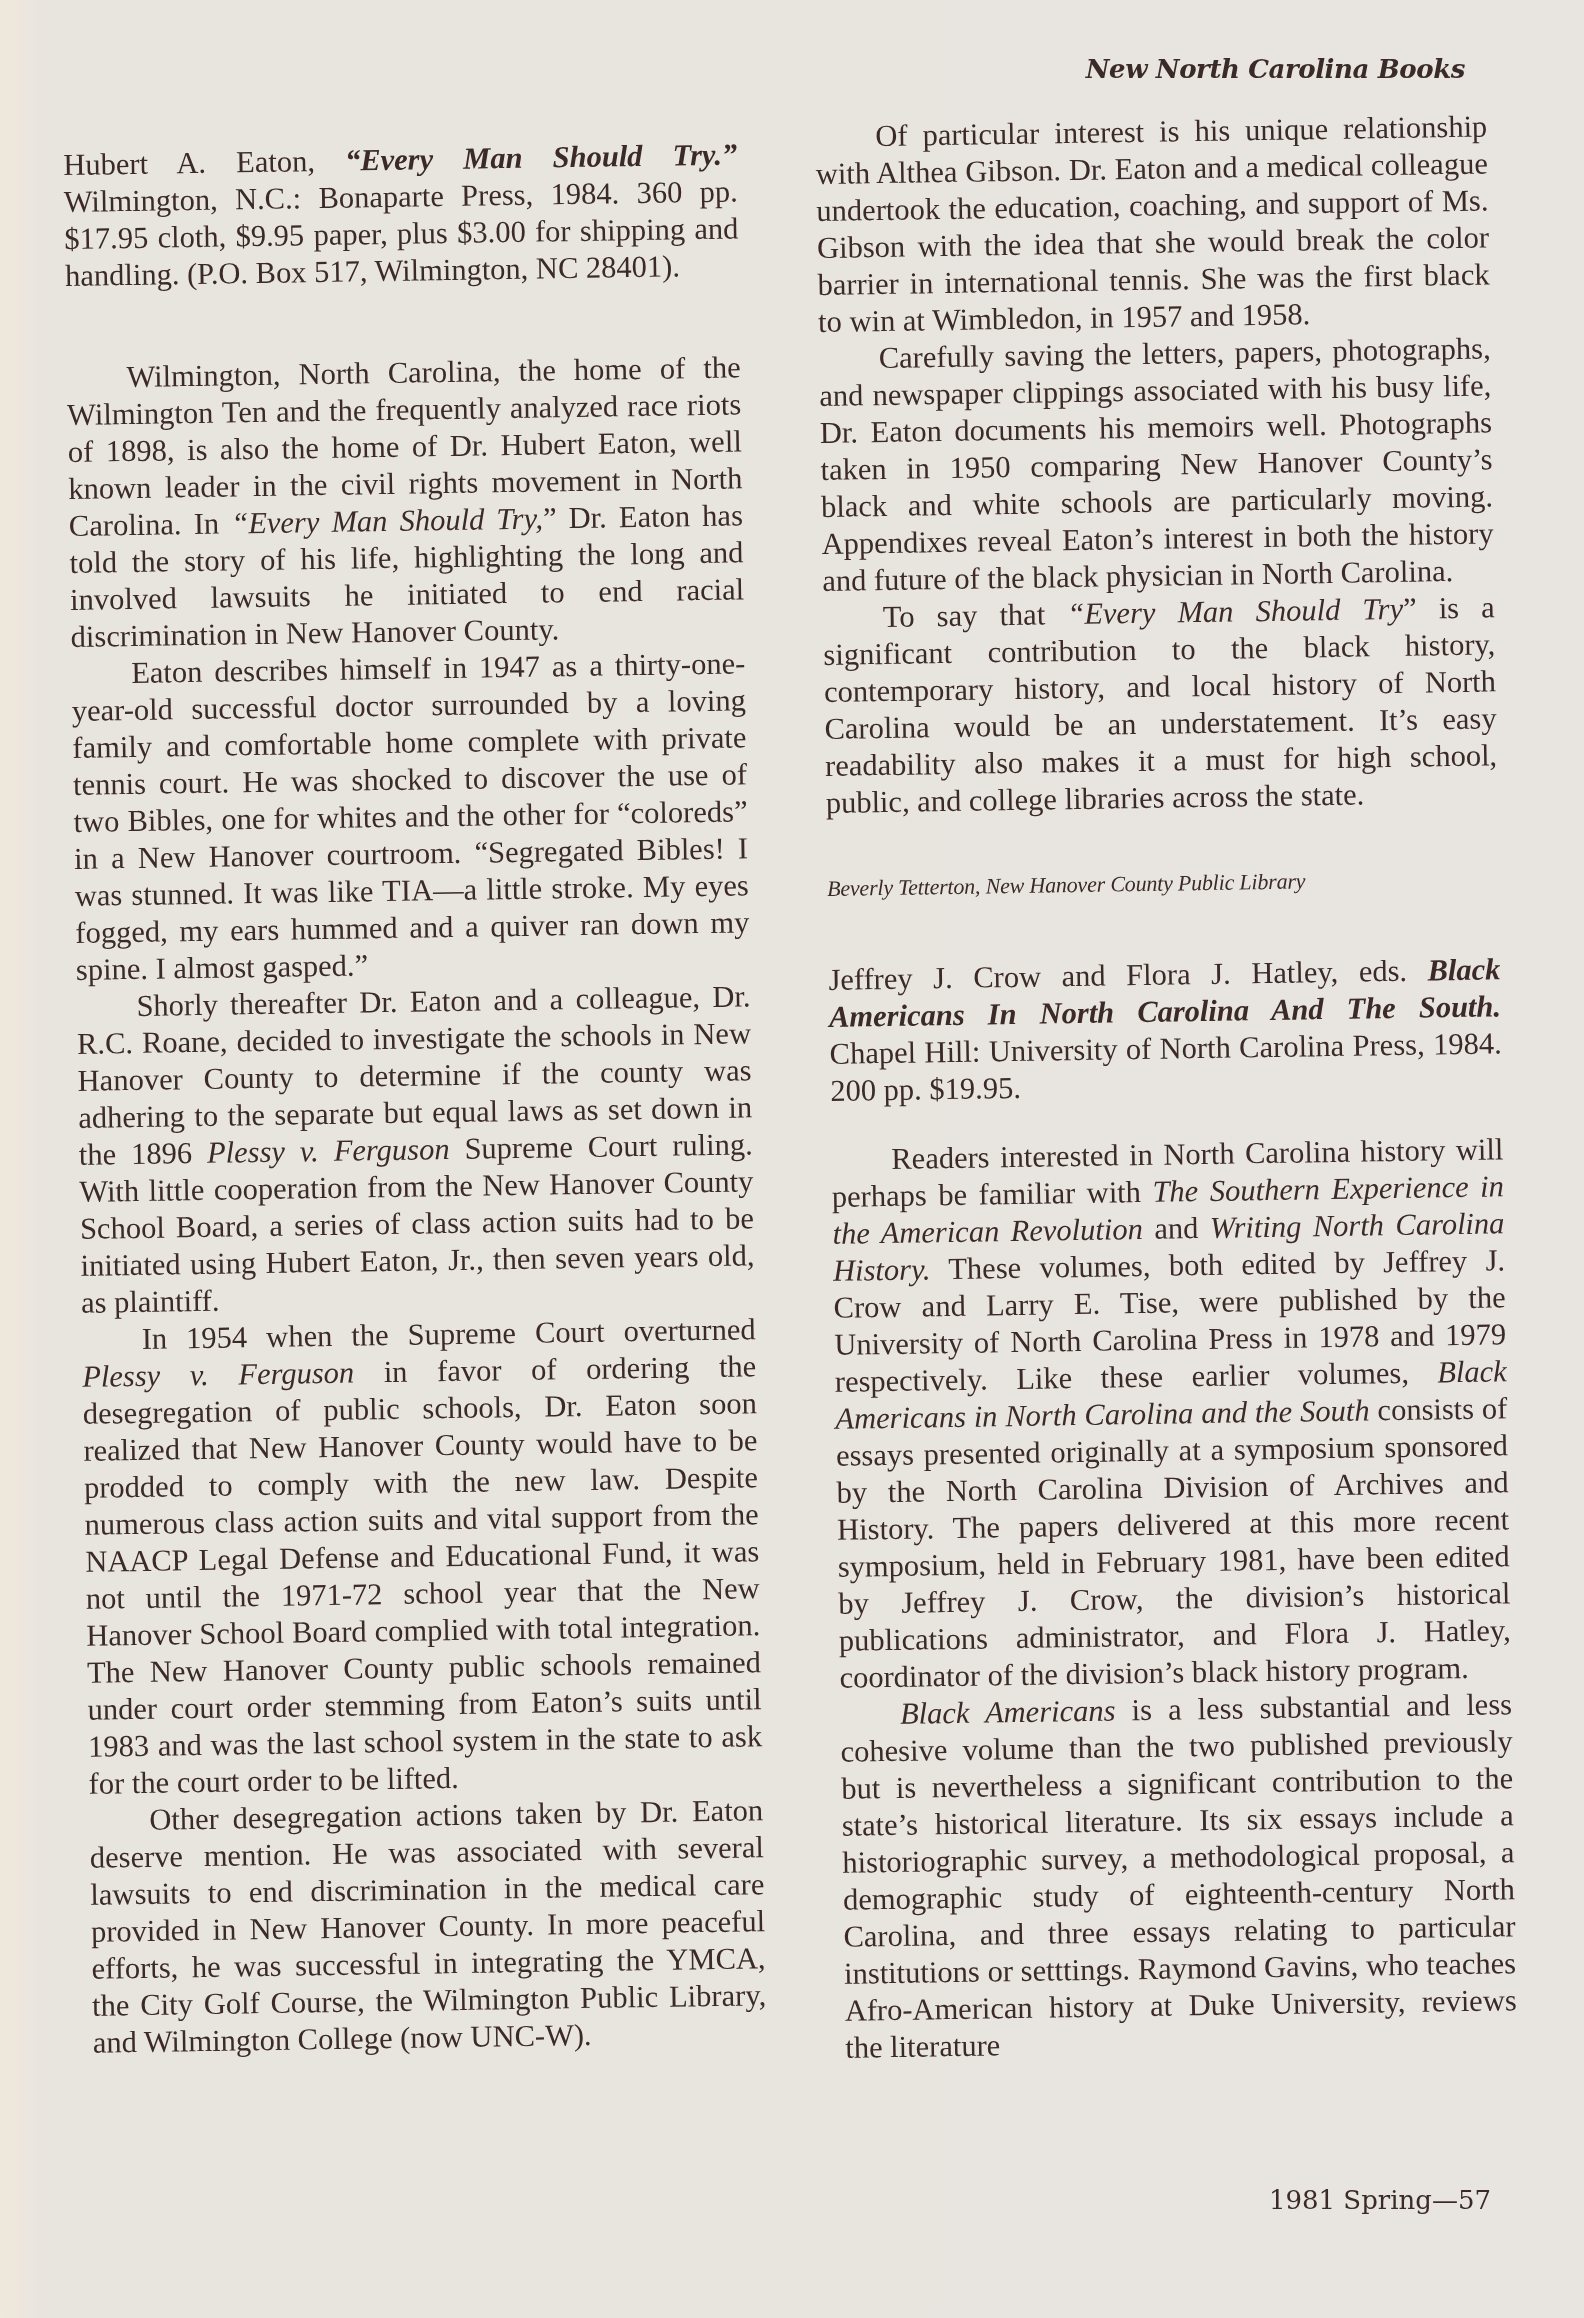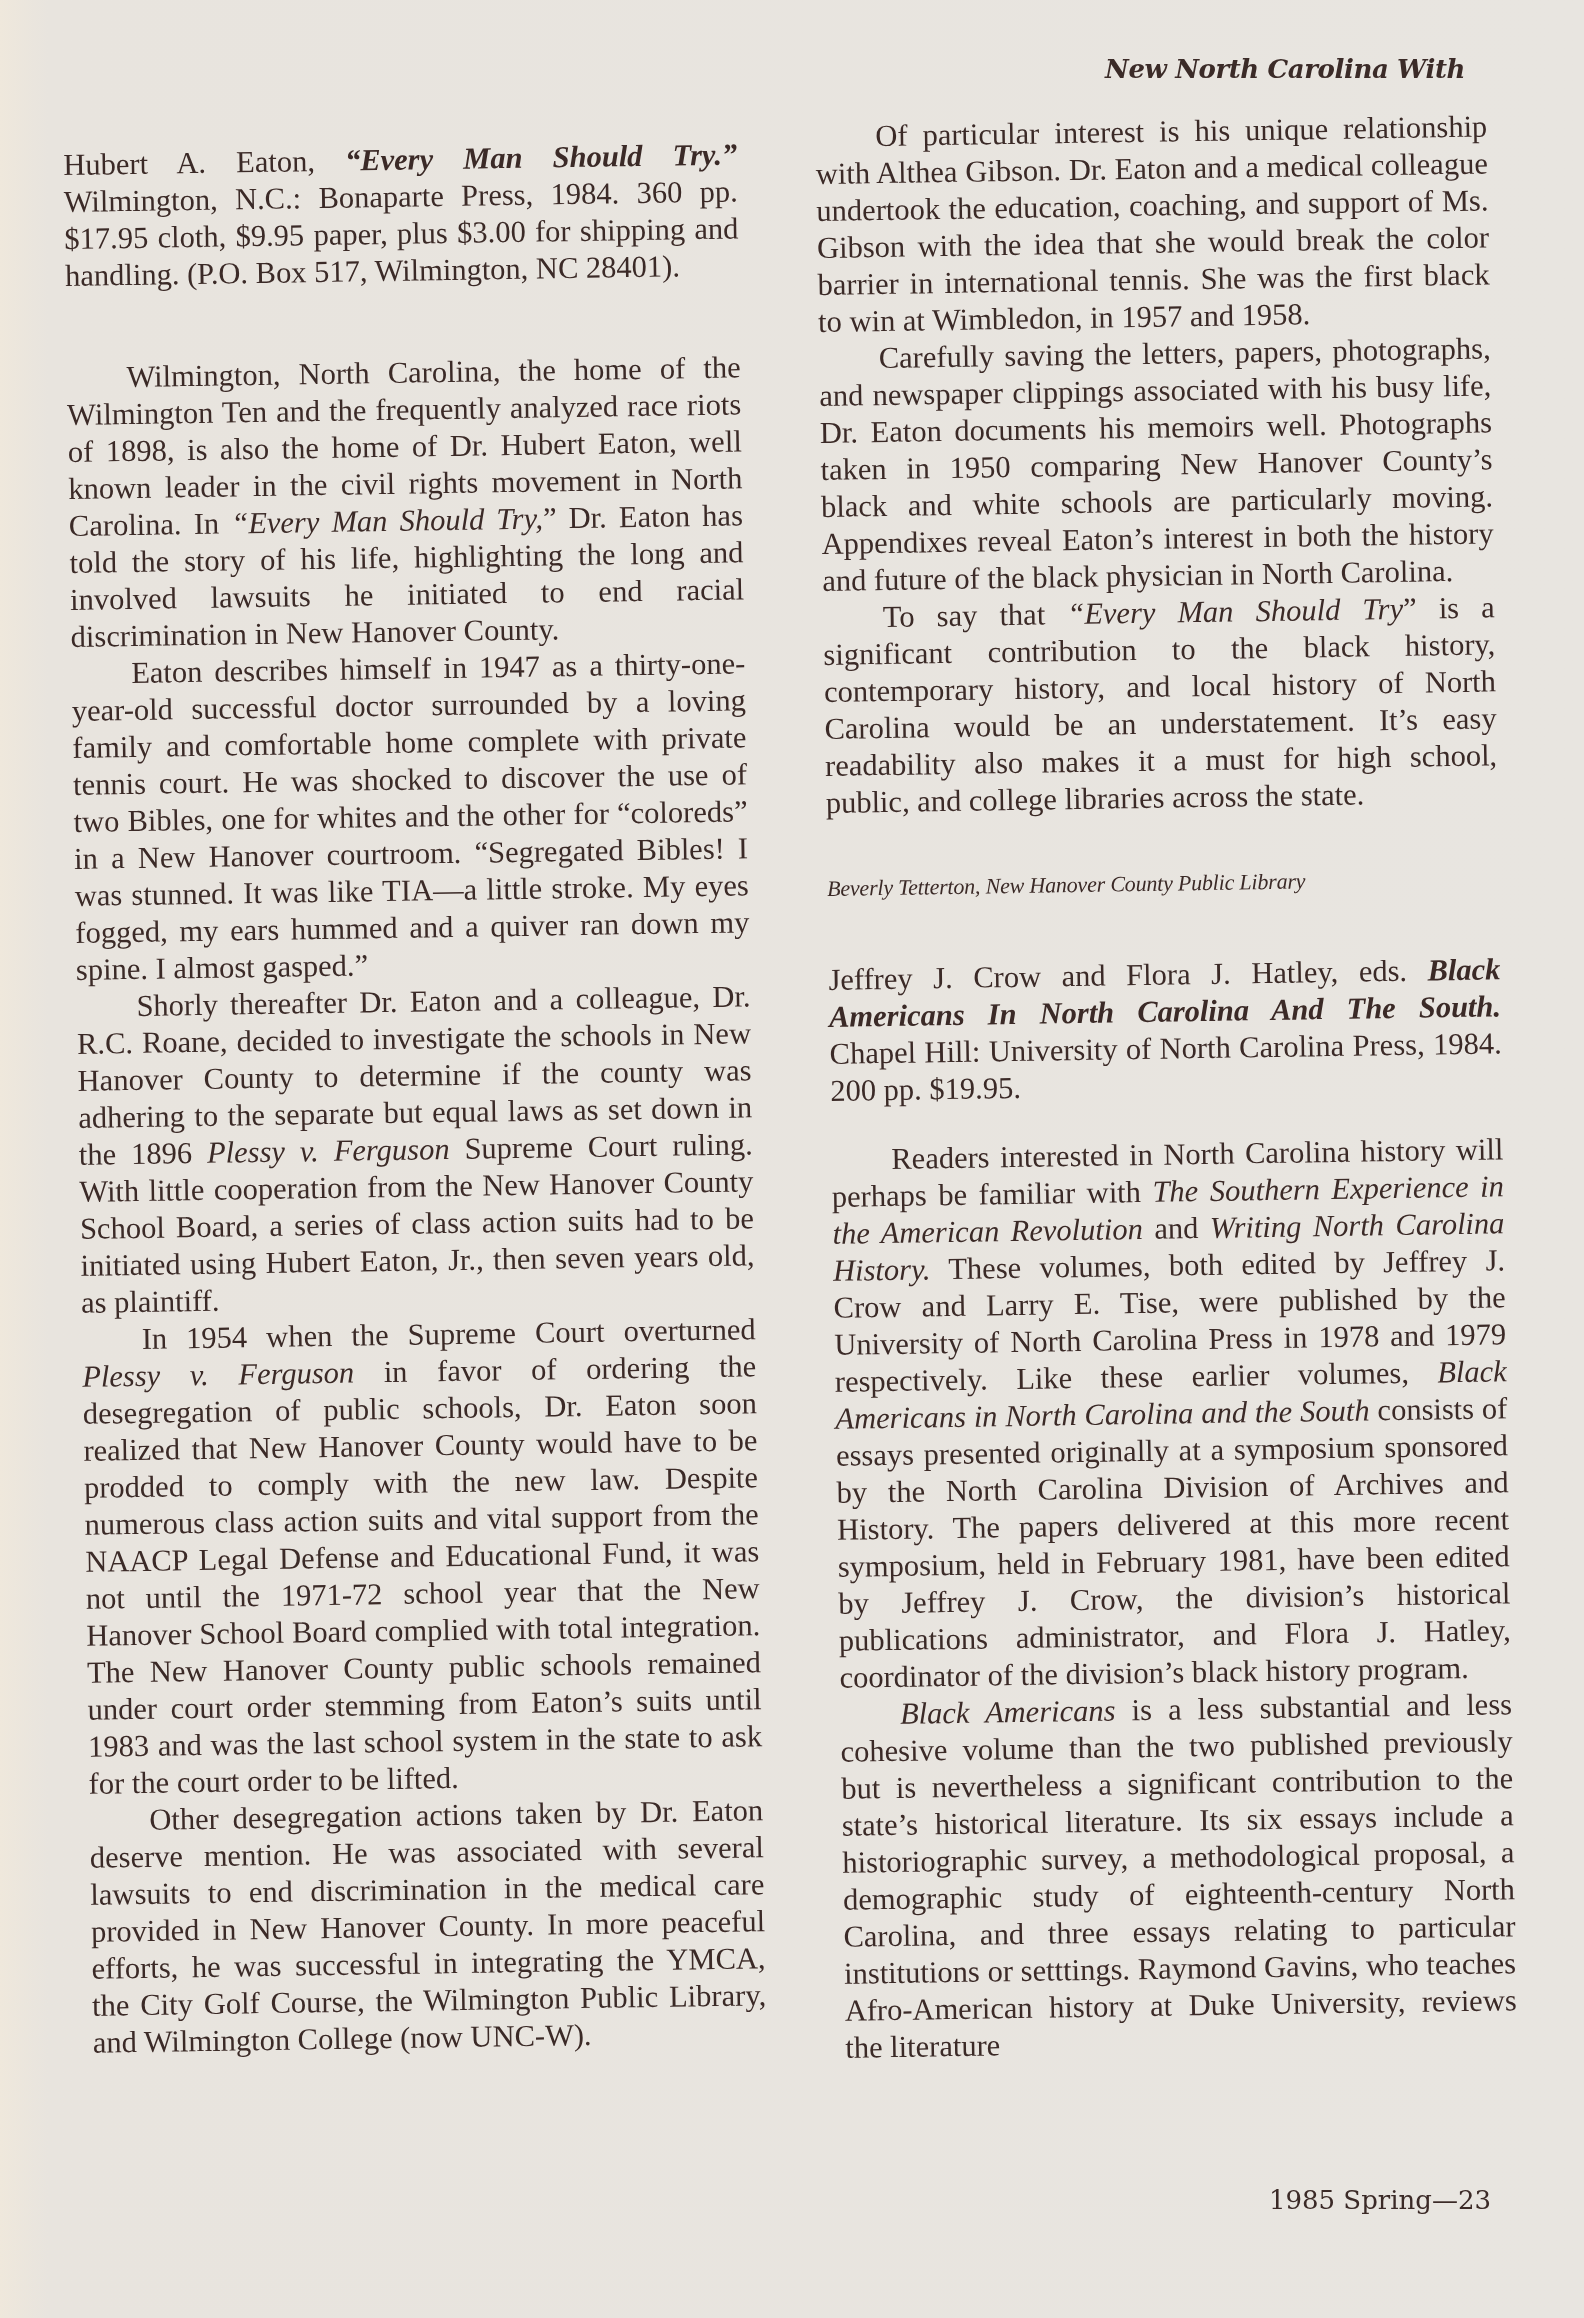--- a/index.html
+++ b/index.html
@@ -81,21 +81,21 @@
       font-family: "DejaVu Serif", serif;
       font-size: 26px;
       color: #3b2a27;
     }
   </style>
 </head>
 <body>
 
 <div class="page">
 
-  <div class="running-head">New North Carolina With</div>
+  <div class="running-head">New North Carolina Books</div>
 
   <div class="col col-left">
     <div class="citation">
       <span>Hubert A. Eaton, </span><span class="bi">“Every Man Should Try.”</span><span> Wilmington, N.C.: Bonaparte Press, 1984. 360 pp. $17.95 cloth, $9.95 paper, plus $3.00 for shipping and handling. (P.O. Box 517, Wilmington, NC 28401).</span>
     </div>
     <div class="spacer-md"></div>
     <p><span>Wilmington, North Carolina, the home of the Wilmington Ten and the frequently analyzed race riots of 1898, is also the home of Dr. Hubert Eaton, well known leader in the civil rights movement in North Carolina. In </span><span class="i">“Every Man Should Try,</span><span>” Dr. Eaton has told the story of his life, highlighting the long and involved lawsuits he initiated to end racial discrimination in New Hanover County.</span></p>
     <p><span>Eaton describes himself in 1947 as a thirty-one-year-old successful doctor surrounded by a loving family and comfortable home complete with private tennis court. He was shocked to discover the use of two Bibles, one for whites and the other for “coloreds” in a New Hanover courtroom. “Segregated Bibles! I was stunned. It was like TIA—a little stroke. My eyes fogged, my ears hummed and a quiver ran down my spine. I almost gasped.”</span></p>
     <p><span>Shorly thereafter Dr. Eaton and a colleague, Dr. R.C. Roane, decided to investigate the schools in New Hanover County to determine if the county was adhering to the separate but equal laws as set down in the 1896 </span><span class="i">Plessy v. Ferguson</span><span> Supreme Court ruling. With little cooperation from the New Hanover County School Board, a series of class action suits had to be initiated using Hubert Eaton, Jr., then seven years old, as plaintiff.</span></p>
     <p><span>In 1954 when the Supreme Court overturned </span><span class="i">Plessy v. Ferguson</span><span> in favor of ordering the desegregation of public schools, Dr. Eaton soon realized that New Hanover County would have to be prodded to comply with the new law. Despite numerous class action suits and vital support from the NAACP Legal Defense and Educational Fund, it was not until the 1971-72 school year that the New Hanover School Board complied with total integration. The New Hanover County public schools remained under court order stemming from Eaton’s suits until 1983 and was the last school system in the state to ask for the court order to be lifted.</span></p>
@@ -109,15 +109,15 @@
 
     <div class="signature">Beverly Tetterton, New Hanover County Public Library</div>
 
     <div class="citation">
       <span>Jeffrey J. Crow and Flora J. Hatley, eds. </span><span class="bi">Black Americans In North Carolina And The South.</span><span> Chapel Hill: University of North Carolina Press, 1984. 200 pp. $19.95.</span>
     </div>
     <p><span>Readers interested in North Carolina history will perhaps be familiar with </span><span class="i">The Southern Experience in the American Revolution</span><span> and </span><span class="i">Writing North Carolina History.</span><span> These volumes, both edited by Jeffrey J. Crow and Larry E. Tise, were published by the University of North Carolina Press in 1978 and 1979 respectively. Like these earlier volumes, </span><span class="i">Black Americans in North Carolina and the South</span><span> consists of essays presented originally at a symposium sponsored by the North Carolina Division of Archives and History. The papers delivered at this more recent symposium, held in February 1981, have been edited by Jeffrey J. Crow, the division’s historical publications administrator, and Flora J. Hatley, coordinator of the division’s black history program.</span></p>
     <p><span class="i">Black Americans</span><span> is a less substantial and less cohesive volume than the two published previously but is nevertheless a significant contribution to the state’s historical literature. Its six essays include a historiographic survey, a methodological proposal, a demographic study of eighteenth-century North Carolina, and three essays relating to particular institutions or setttings. Raymond Gavins, who teaches Afro-American history at Duke University, reviews the literature</span></p>
   </div>
 
-  <div class="folio">1985 Spring—23</div>
+  <div class="folio">1981 Spring—57</div>
 </div>
 
 
 </body></html>

